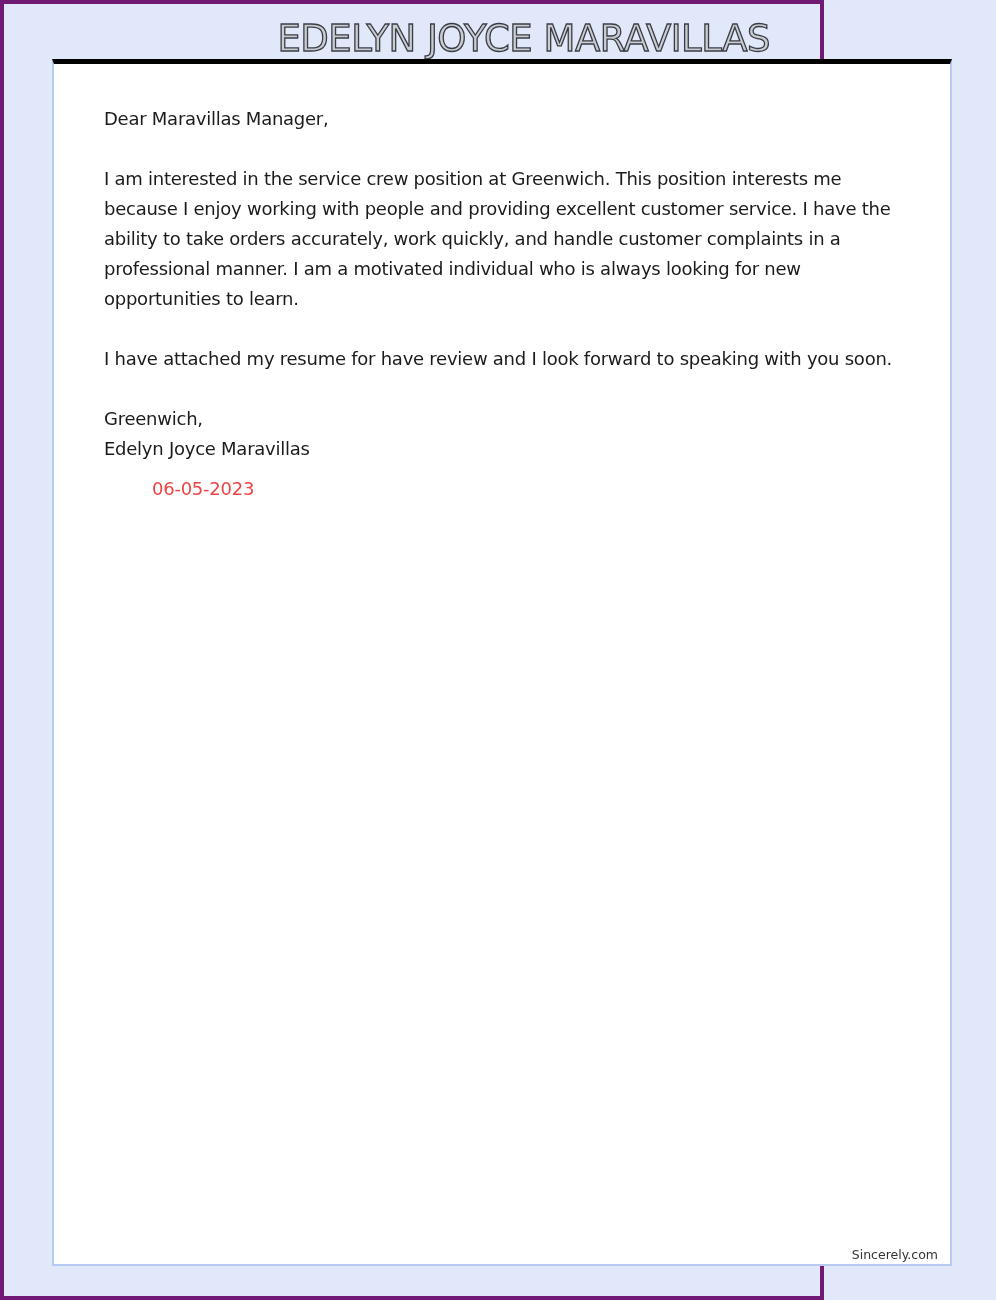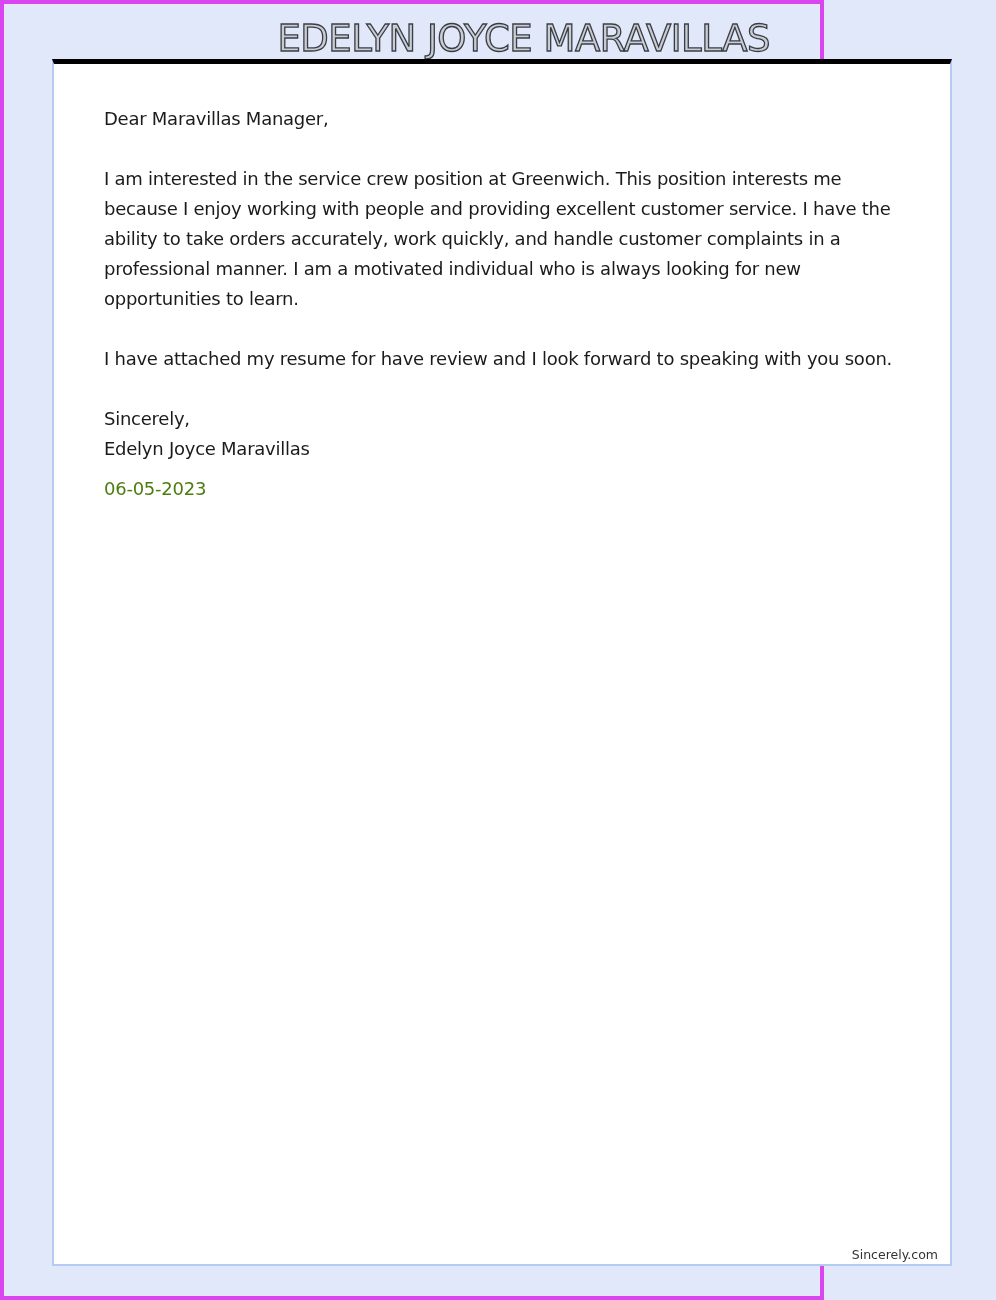--- a/index.html
+++ b/index.html
@@ -6,21 +6,21 @@
     body {
       width: 996px; height: 1300px;
       position: relative; overflow: hidden;
       background: #e0e8fa;
       font-family: "DejaVu Sans", sans-serif;
     }
     .frame {
       position: absolute; left: 0; top: 0;
       width: 824px; height: 1300px;
       box-sizing: border-box;
-      border: 4px solid #d946ef;
+      border: 4px solid #701a75;
       background: #e0e8fa;
     }
     .title {
       position: absolute;
       right: 50px; top: 12px;
       font-family: "DejaVu Sans", sans-serif;
       font-size: 37px;
       letter-spacing: -0.5px;
       line-height: 46px;
       color: #c9ccd2;
@@ -47,41 +47,42 @@
       font-size: 18px;
       line-height: 30px;
       color: #1b1b1b;
       letter-spacing: -0.25px;
     }
     .letter p { margin: 0 0 30px 0; }
     .letter .closing { margin: 0; }
     .letter .signature { margin: 0; }
     .date {
       margin-top: 10px;
-      color: #4d7c0f;
+      color: #ef4444;
+      margin-left: 48px;
     }
     .footer {
       position: absolute;
       right: 12px; bottom: 0px;
       font-size: 12.5px;
       line-height: 18px;
       color: #333;
     }
   </style>
 </head>
 <body>
 
 <div class="frame">
   <h1 class="title">EDELYN JOYCE MARAVILLAS</h1>
 
   <div class="card">
     <div class="letter">
       <p>Dear Maravillas Manager,</p>
       <p>I am interested in the service crew position at Greenwich. This position interests me because I enjoy working with people and providing excellent customer service. I have the ability to take orders accurately, work quickly, and handle customer complaints in a professional manner. I am a motivated individual who is always looking for new opportunities to learn.</p>
       <p>I have attached my resume for have review and I look forward to speaking with you soon.</p>
-      <p class="closing">Sincerely,</p>
+      <p class="closing">Greenwich,</p>
       <p class="signature">Edelyn Joyce Maravillas</p>
       <div class="date">06-05-2023</div>
     </div>
 
     <div class="footer">Sincerely.com</div>
   </div>
 </div>
 
 </body></html>

